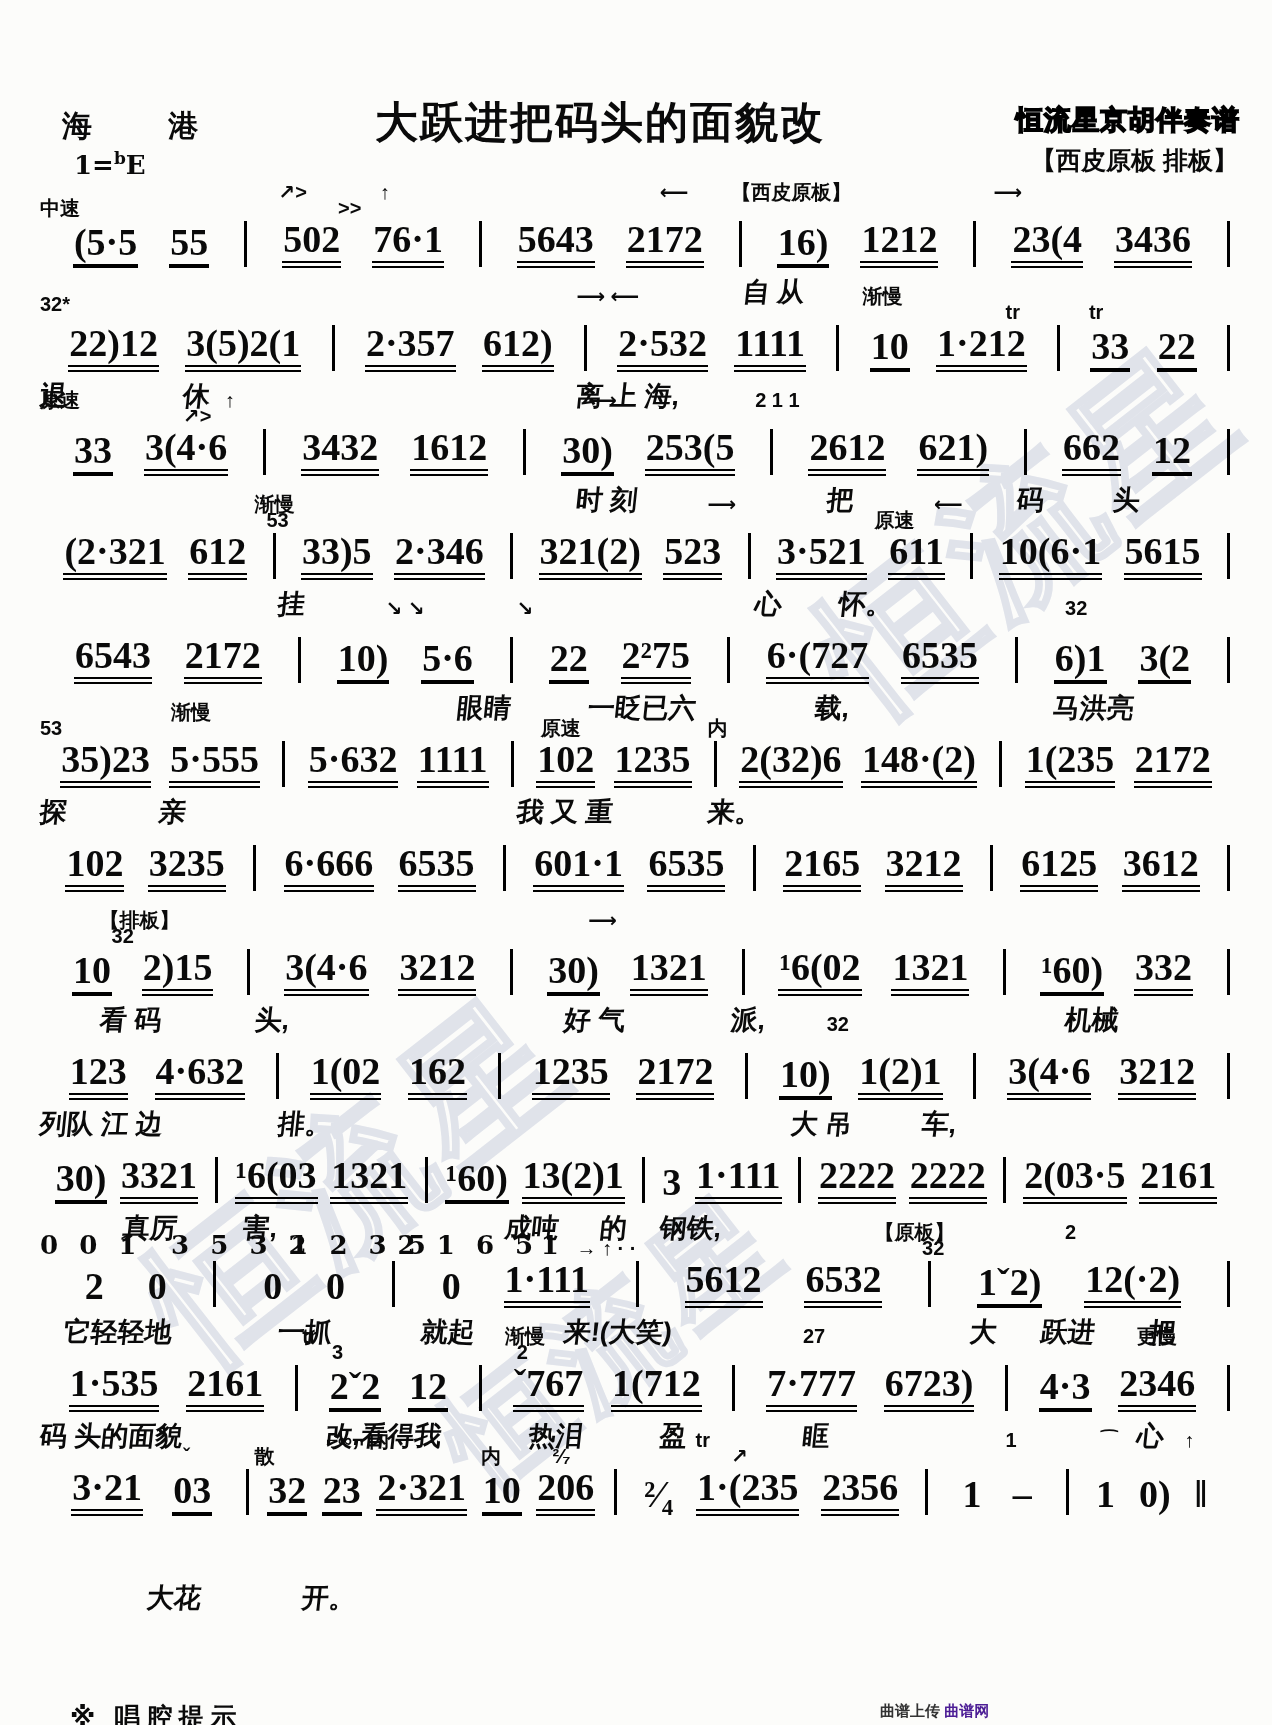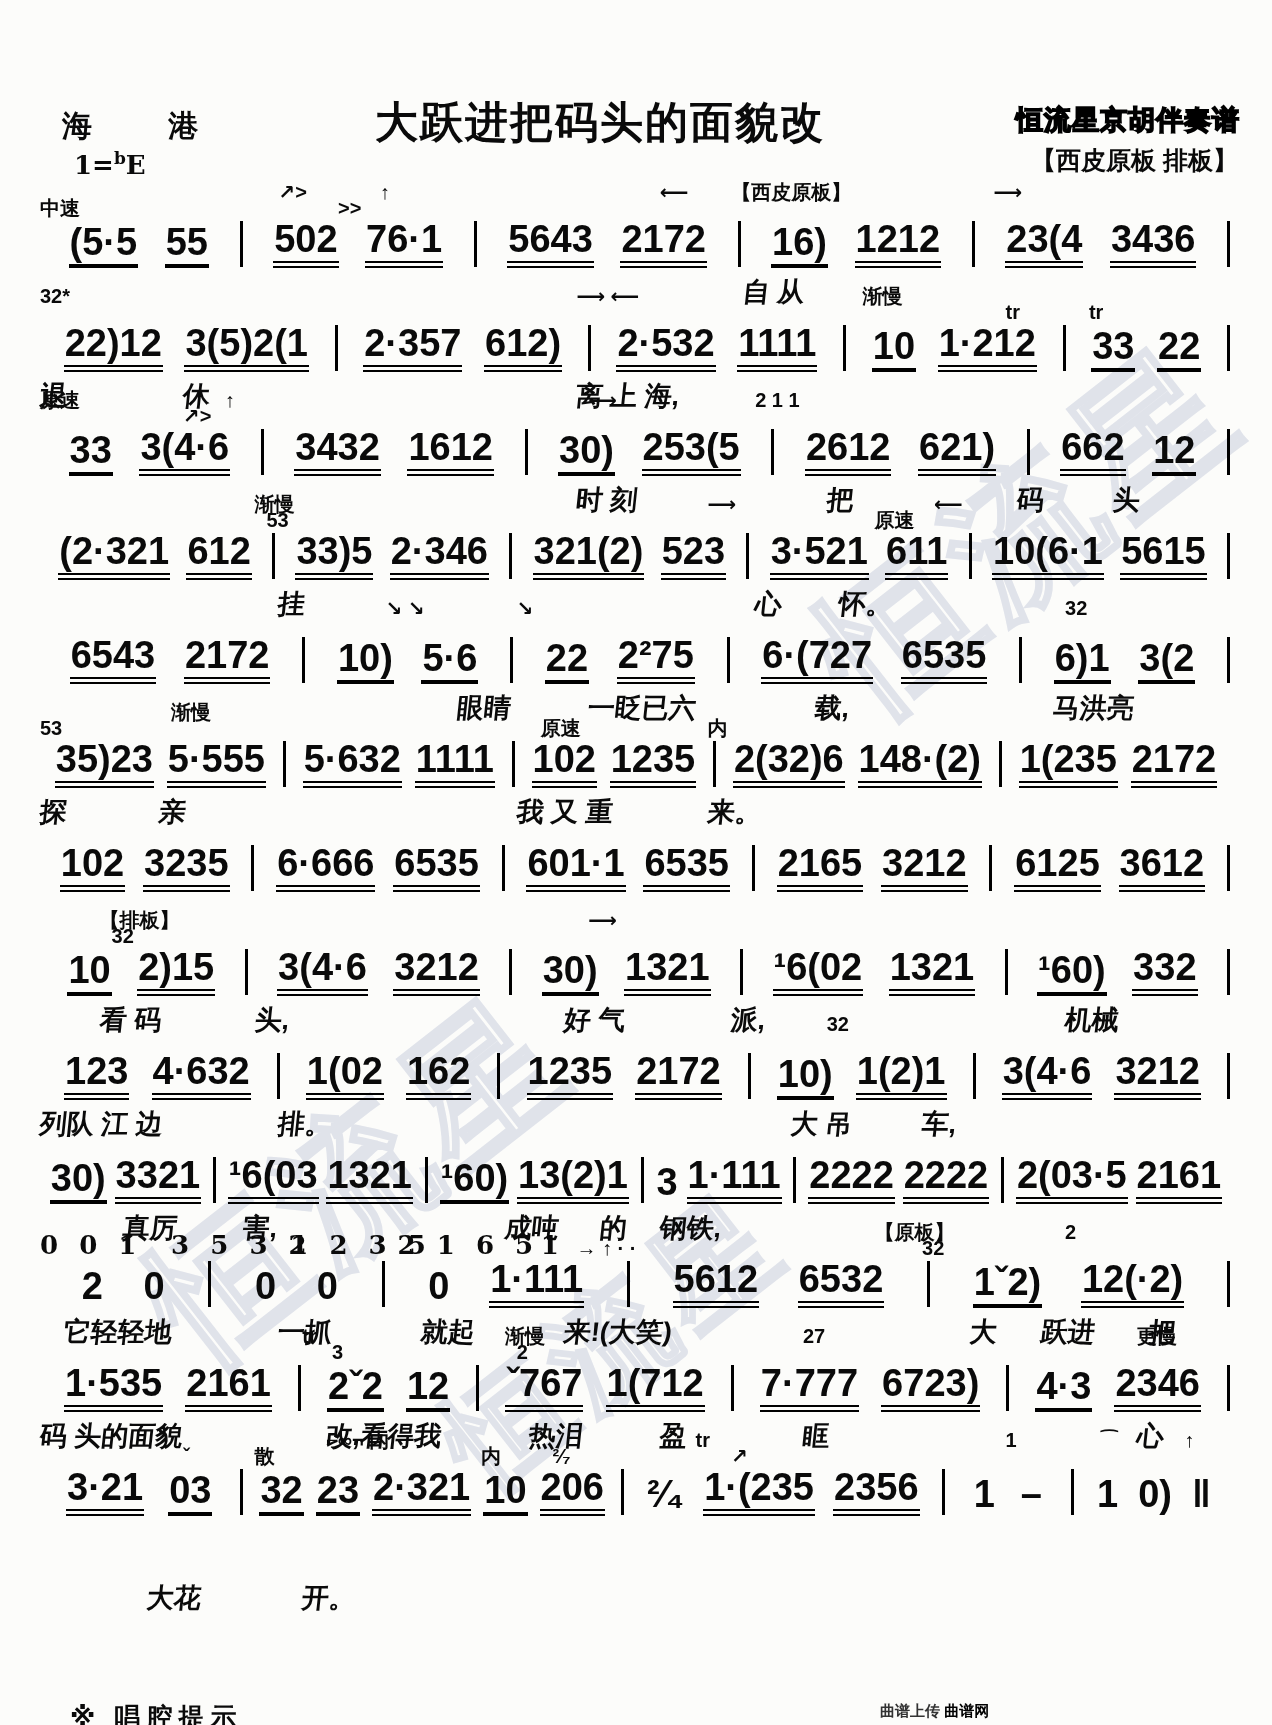--- a/index.html
+++ b/index.html
@@ -26,34 +26,34 @@
   .keyblock sup{font-size:17px;}
   
   .score{position:absolute;top:182px;left:40px;width:1192px;}
   .row{position:relative;height:104px;}
   .row.last{height:200px;}
   .ann-item{position:absolute;font-size:20px;font-weight:700;white-space:pre;line-height:1;}
   .ann-item.up{top:0;}
   .ann-item.dn{top:16px;}
   .ann-item.big{font-size:26px;font-family:"DejaVu Serif",serif;letter-spacing:6px;font-weight:700;top:10px;}
   .notes{position:absolute;top:38px;left:0;width:100%;display:flex;align-items:flex-end;
-    font-family:Liberation Sans, sans-serif;font-weight:700;font-size:38px;line-height:1;}
+    font-family:Liberation Serif, serif;font-weight:700;font-size:38px;line-height:1;}
   .measure{flex:1 1 auto;display:flex;justify-content:space-evenly;align-items:flex-end;padding:0 2px;}
   .bar{align-self:center;width:0;border-left:3px solid #000;height:46px;margin:0 2px;}
   .tok{white-space:nowrap;padding:0 1px 3px 1px;}
   .tok.u1{border-bottom:4px solid #000;}
   .tok.u2{border-bottom:7px double #000;}
   .lyr-item{position:absolute;top:0;font-size:27px;font-weight:800;white-space:pre;
     transform:skewX(-6deg);}
   .lyrband{position:absolute;top:92px;left:0;width:100%;height:34px;}
   .row.last .lyrband{top:150px;}
   
   .footnote{position:absolute;left:70px;top:1700px;font-size:26px;font-weight:800;letter-spacing:6px;}
   .credit{position:absolute;left:880px;top:1702px;font-size:15px;font-weight:700;color:#333;white-space:nowrap;}
-  .credit .red{color:#000000;}
+  .credit .red{color:#4c1d95;}
 </style>
 </head>
 <body>
 
 <div class="wm" style="left:790px;top:430px;">恒流星</div>
 <div class="wm" style="left:120px;top:1080px;">恒流星</div>
 <div class="wm" style="left:420px;top:1260px;font-size:120px;">恒流星</div>
 
 <div class="header">
   <div class="work">海 港</div>
@@ -99,21 +99,21 @@
           <span class="tok u2">23(4</span>
           <span class="tok u2">3436</span>
         </span>
         <span class="bar"></span>
       </div>
       <div class="lyrband">
         <span class="lyr-item" style="left: 59%;">自 从</span>
       </div>
     </div>
     <div class="row">
-      <span class="ann-item up" style="left: 0%;">32*</span>
+      <span class="ann-item up" style="left: 0%; margin-top: 8px;">32*</span>
       <span class="ann-item up" style="left: 45%;">⟶ ⟵</span>
       <span class="ann-item up" style="left: 69%;">渐慢</span>
       <span class="ann-item dn" style="left: 81%;">tr</span>
       <span class="ann-item dn" style="left: 88%;">tr</span>
       <div class="notes">
         <span class="measure">
           <span class="tok u2">22)12</span>
           <span class="tok u2">3(5)2(1</span>
         </span>
         <span class="bar"></span>

